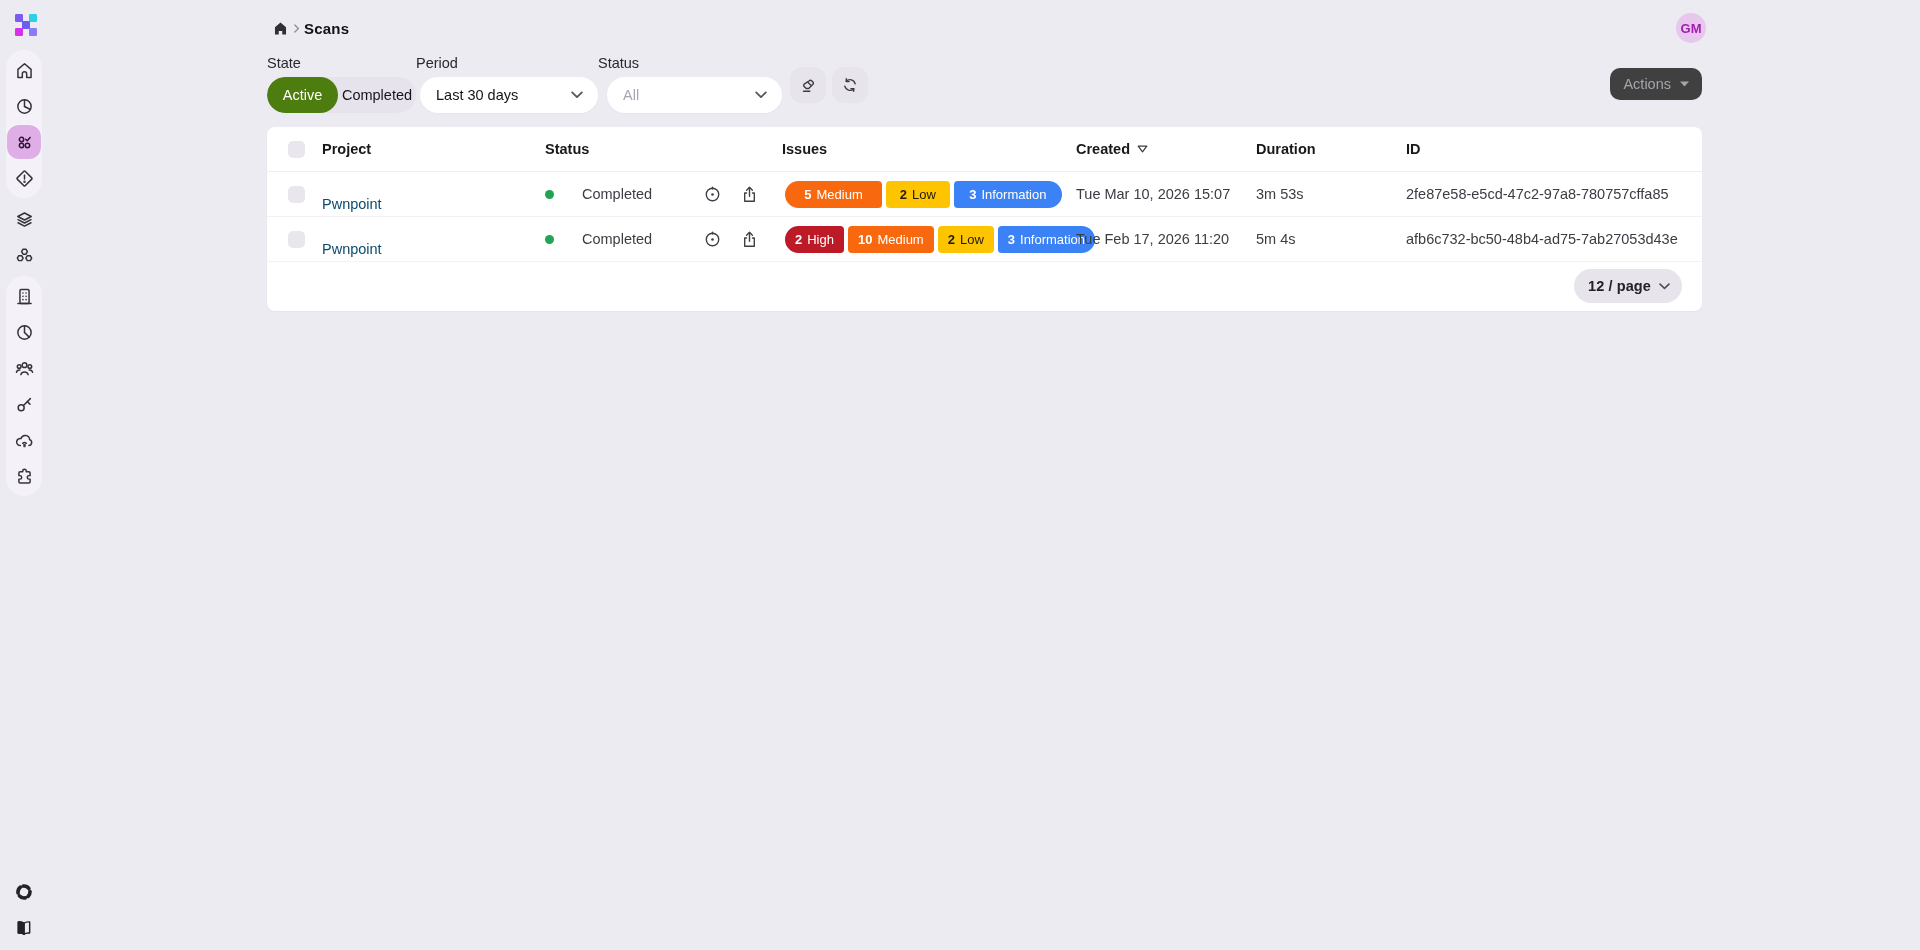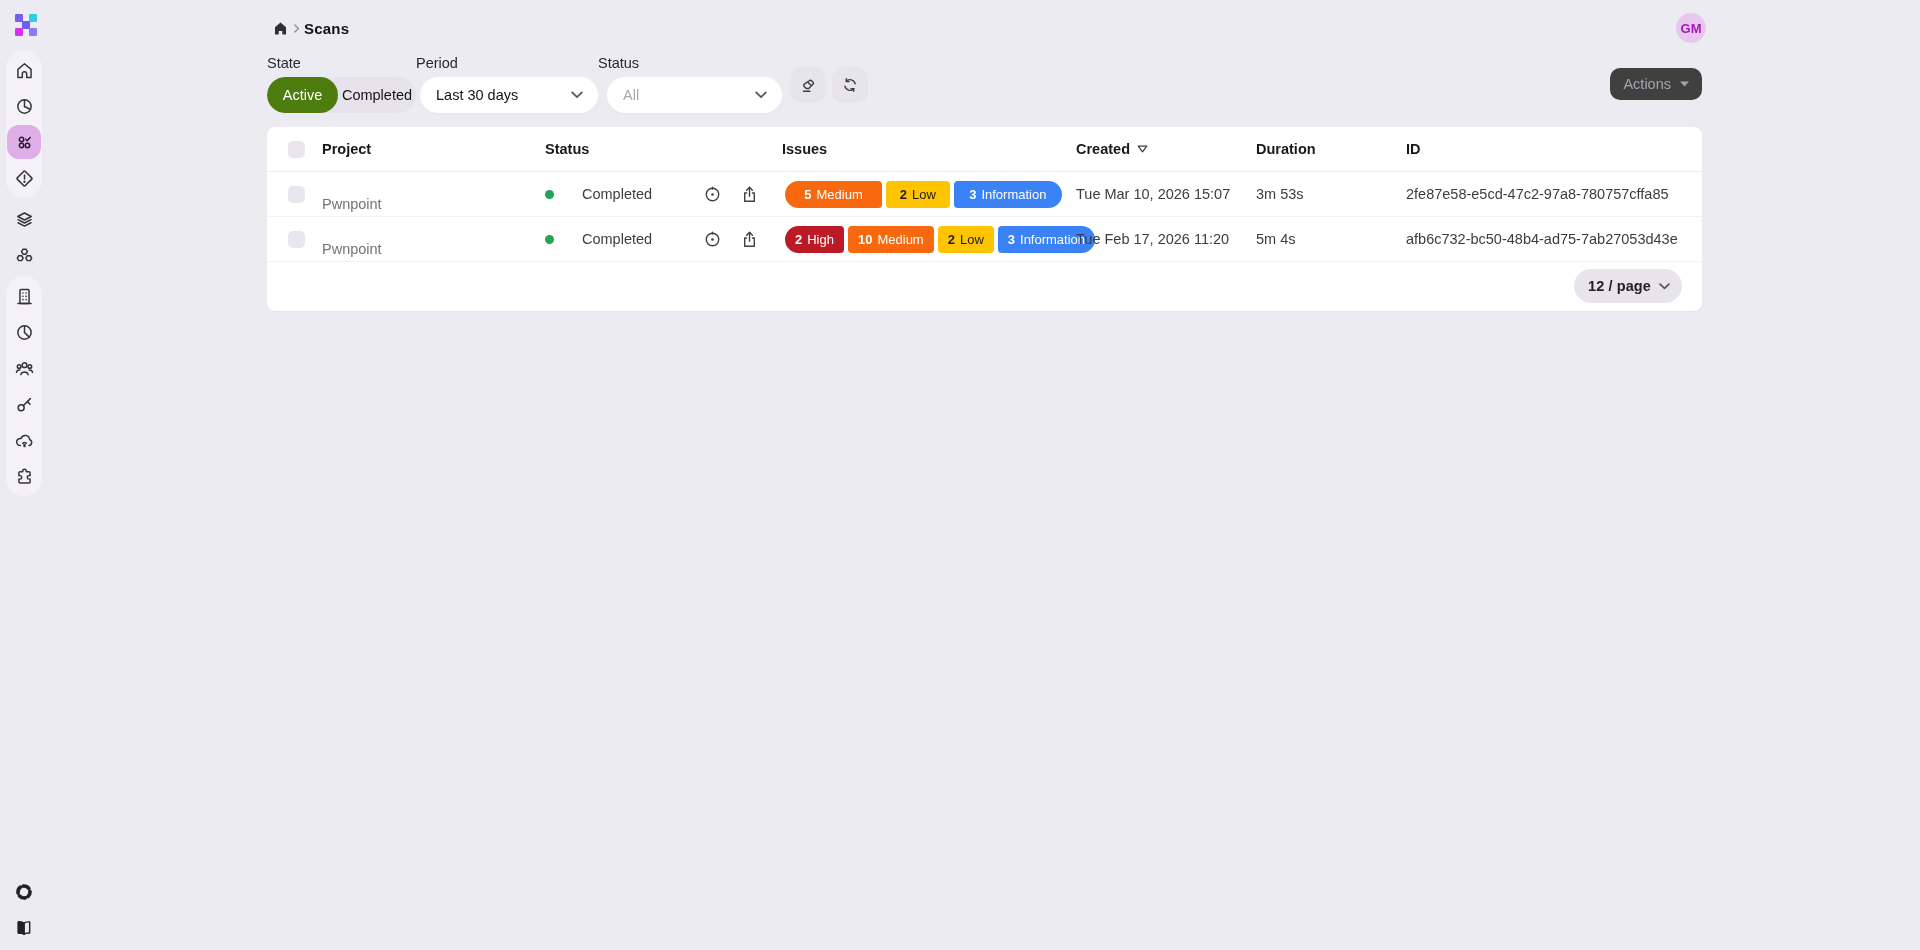--- a/index.html
+++ b/index.html
@@ -63,21 +63,21 @@
 
   
   .card { margin-top:14px; width:1435px; height:184px; background:#FFFFFF; border-radius:8px;
           box-shadow:0 1px 2px rgba(30,20,60,.04); overflow:hidden; }
   .trow { display:grid; grid-template-columns:55px 223px 237px 294px 180px 150px 1fr;
           align-items:center; height:45px; }
   .thead { border-bottom:1px solid #EFEDF4; font-weight:bold; font-size:14.5px; color:#18181B; }
   .th { display:flex; align-items:center; gap:7px; }
   .tbody .trow { border-bottom:1px solid #F3F1F7; font-size:14.5px; color:#3C3C43; }
   .checkbox { width:17px; height:17px; border-radius:5px; background:#E9E6EE; margin-left:21px; cursor:pointer; }
-  .cell-project { color:#737373;margin-top:20px; }
+  .cell-project { color:#0c4a6e;margin-top:20px; }
   .status-cell { display:flex; align-items:center; gap:28px; padding-right:22px; }
   .dot { width:9px; height:9px; border-radius:50%; background:#21A453; flex:none; }
   .row-actions { margin-left:auto; display:flex; gap:16px; color:#3F3F46; }
   .row-actions .icon { cursor:pointer; }
   .badges { display:flex; gap:4px; width:277px; margin-left:3px; }
   .badge { height:27px; min-width:max-content; display:flex; align-items:center; justify-content:center;
            gap:5px; font-size:13px; color:#FFFFFF; padding:0 10px; border-radius:4px; white-space:nowrap; }
   .badge:first-child { border-radius:14px 4px 4px 14px; }
   .badge:last-child { border-radius:4px 14px 14px 4px; }
   .badge:only-child { border-radius:14px; }

